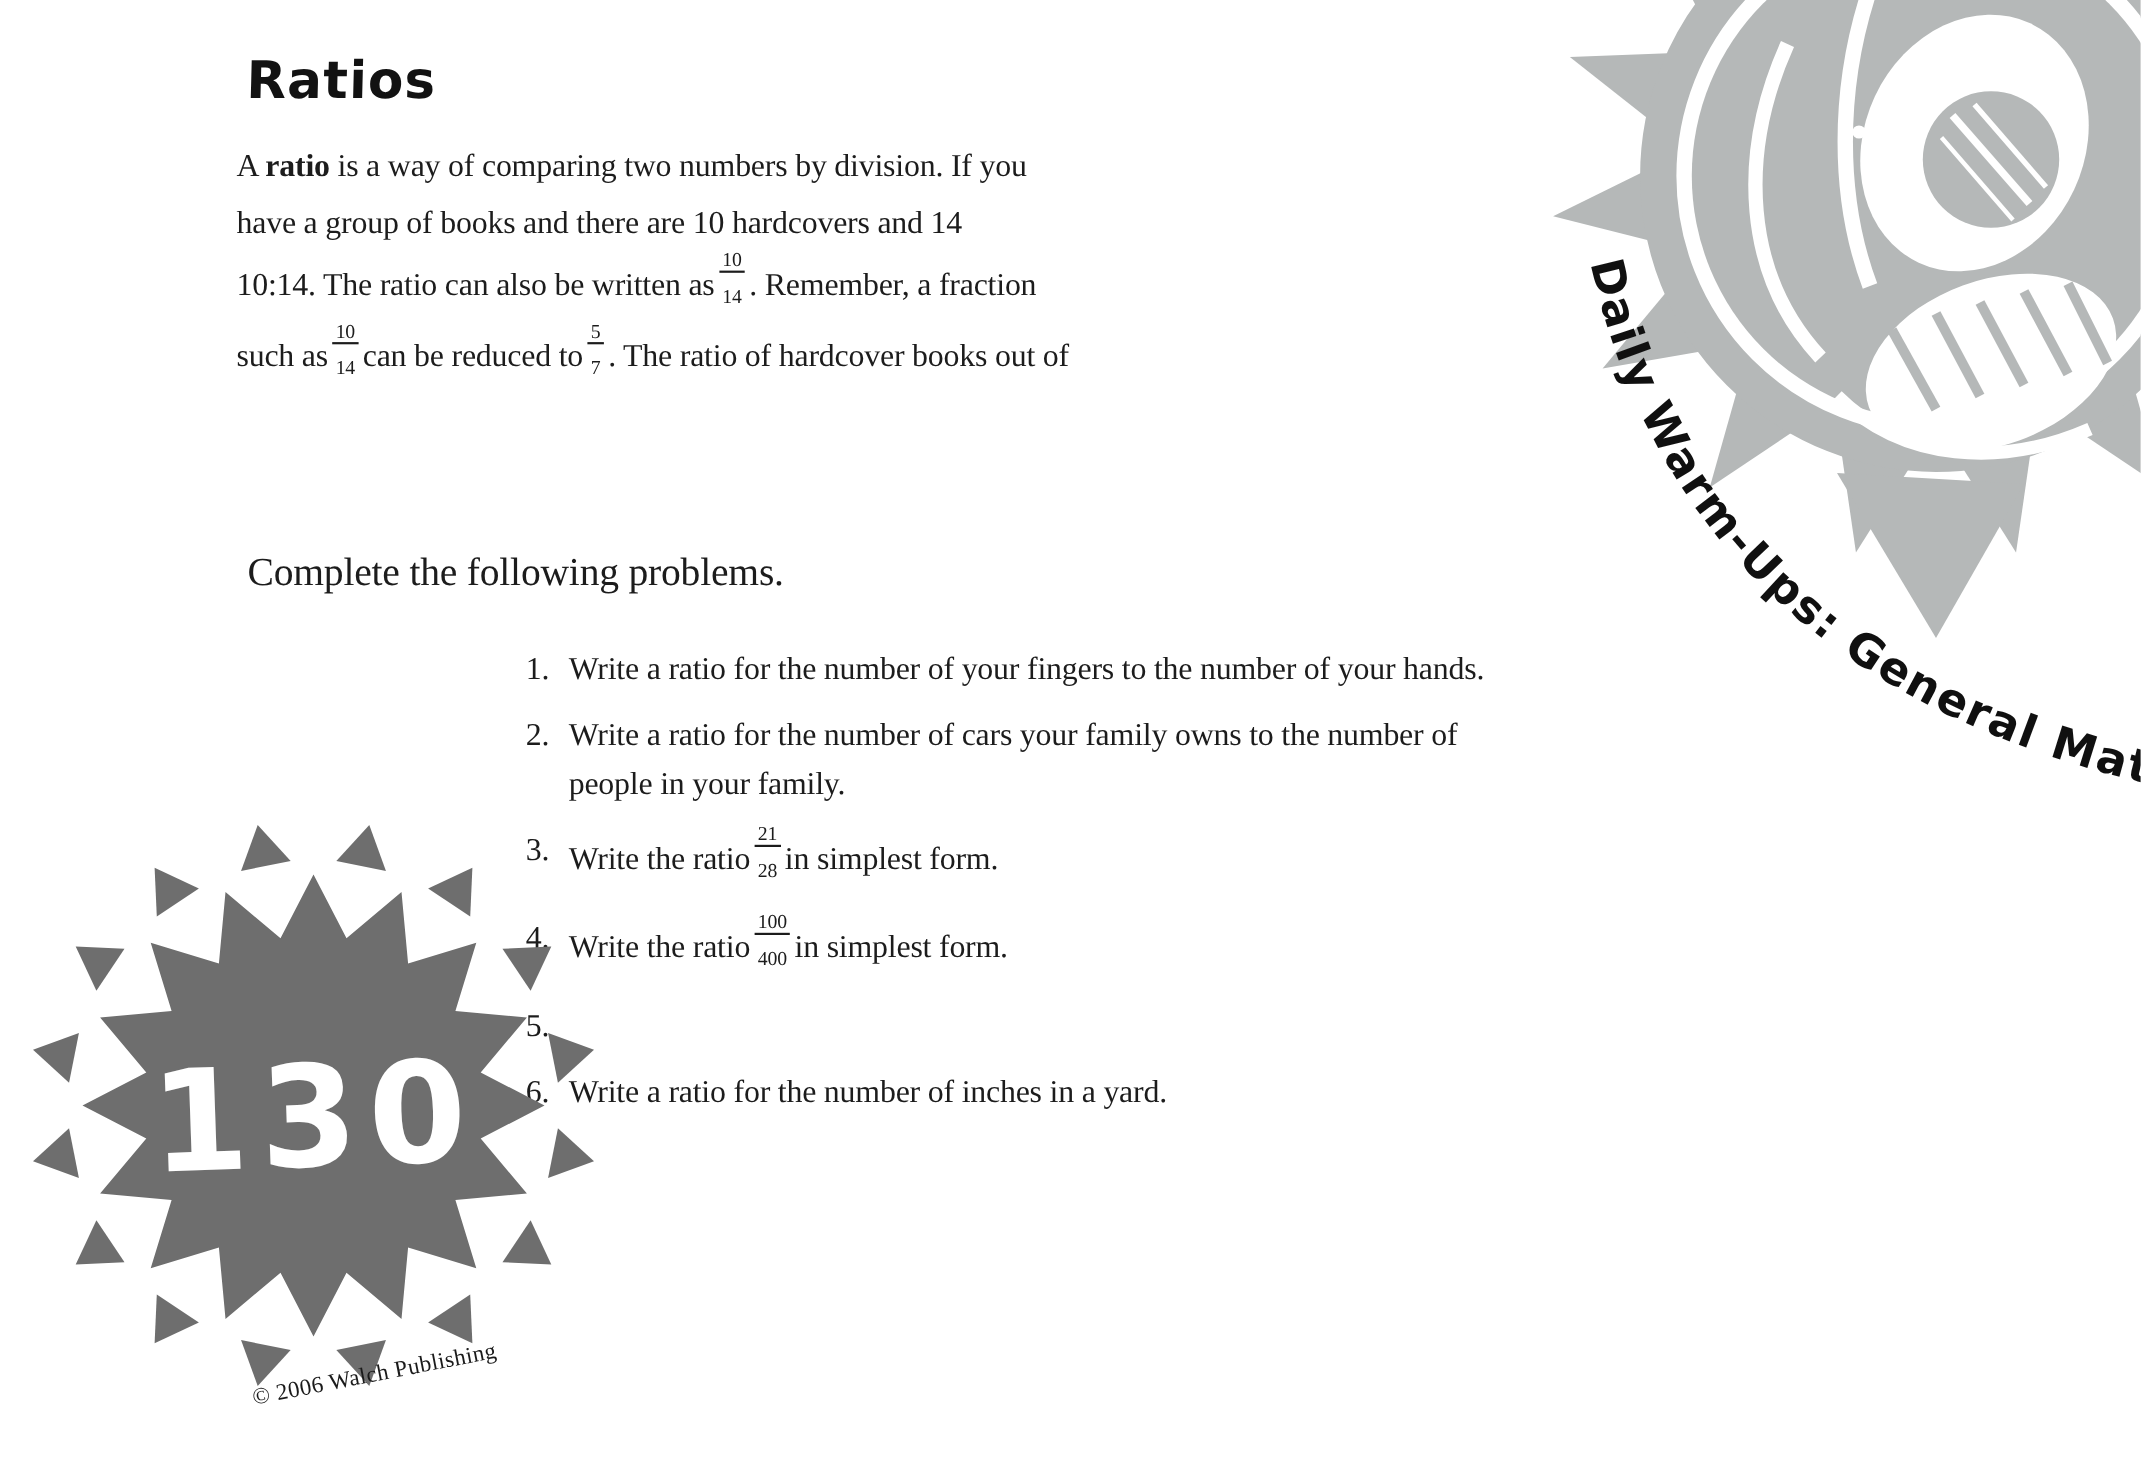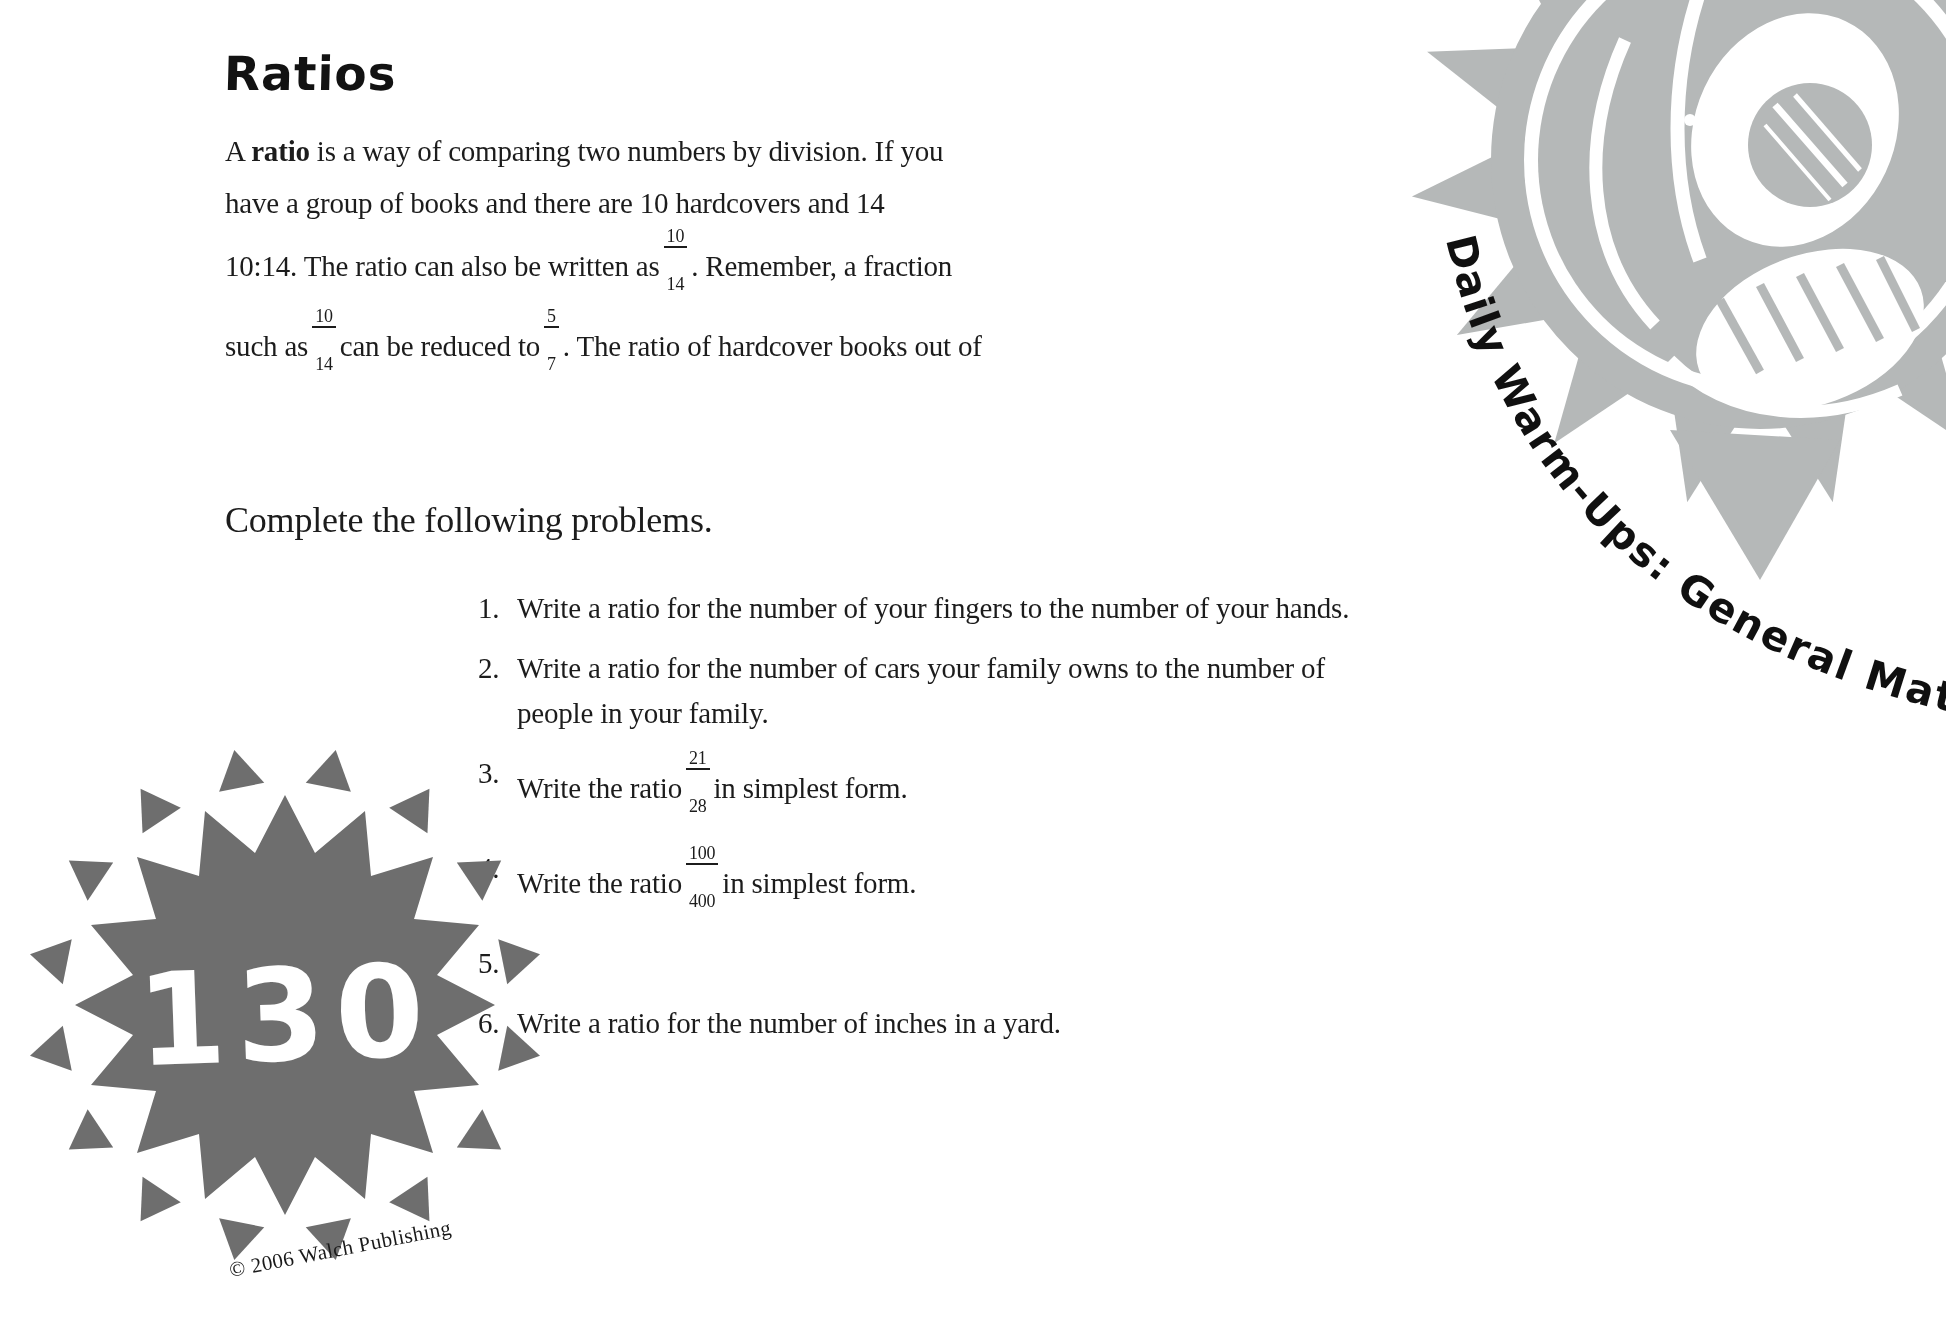--- a/index.html
+++ b/index.html
@@ -13,21 +13,21 @@
     width:1946px;height:1338px;position:relative;overflow:hidden;
     font-family:"Liberation Serif",serif;color:var(--text);
   }
   .page-title{
     position:absolute;left:224px;top:46px;
     font-family:"DejaVu Sans",sans-serif;font-weight:700;
     font-size:47px;letter-spacing:1px;color:#121212;
     transform:skewX(-1.5deg);
   }
   .intro{
-    position:absolute;left:225px;top:126px;width:1060px;
+    position:absolute;left:215px;top:126px;width:1060px;
     font-size:29px;letter-spacing:-0.2px;
   }
   .intro-line{
     line-height:51.5px;white-space:nowrap;
   }
   .instruction{
     position:absolute;left:225px;top:498px;
     font-size:36px;line-height:45px;letter-spacing:-0.2px;
   }
   .problems{
@@ -35,21 +35,21 @@
     list-style:none;font-size:29px;letter-spacing:-0.2px;
   }
   .problem-item{
     display:flex;align-items:flex-start;margin-bottom:15px;line-height:45px;
   }
   .problem-num{width:39px;flex:0 0 39px;}
   .problem-text{white-space:pre-wrap;}
   .frac{
     display:inline-flex;flex-direction:column;align-items:center;
     vertical-align:middle;font-size:0.62em;line-height:1.08;
-    margin:0 4px;transform:translateY(-2px);gap:15px;
+    margin:0 4px;transform:translateY(-2px);
   }
   .frac .num{border-bottom:2px solid currentColor;padding:0 3px;}
   .frac .den{padding:12px 1px;}
   b{font-weight:700;}
   .sun-wrap{position:absolute;right:0;top:0;width:606px;height:790px;}
   .sunfill{fill:var(--sun-gray);}
   .sunstroke{stroke:var(--sun-gray);fill:none;}
   .w{fill:#ffffff;}
   .ws{stroke:#ffffff;fill:none;}
   .wm{

